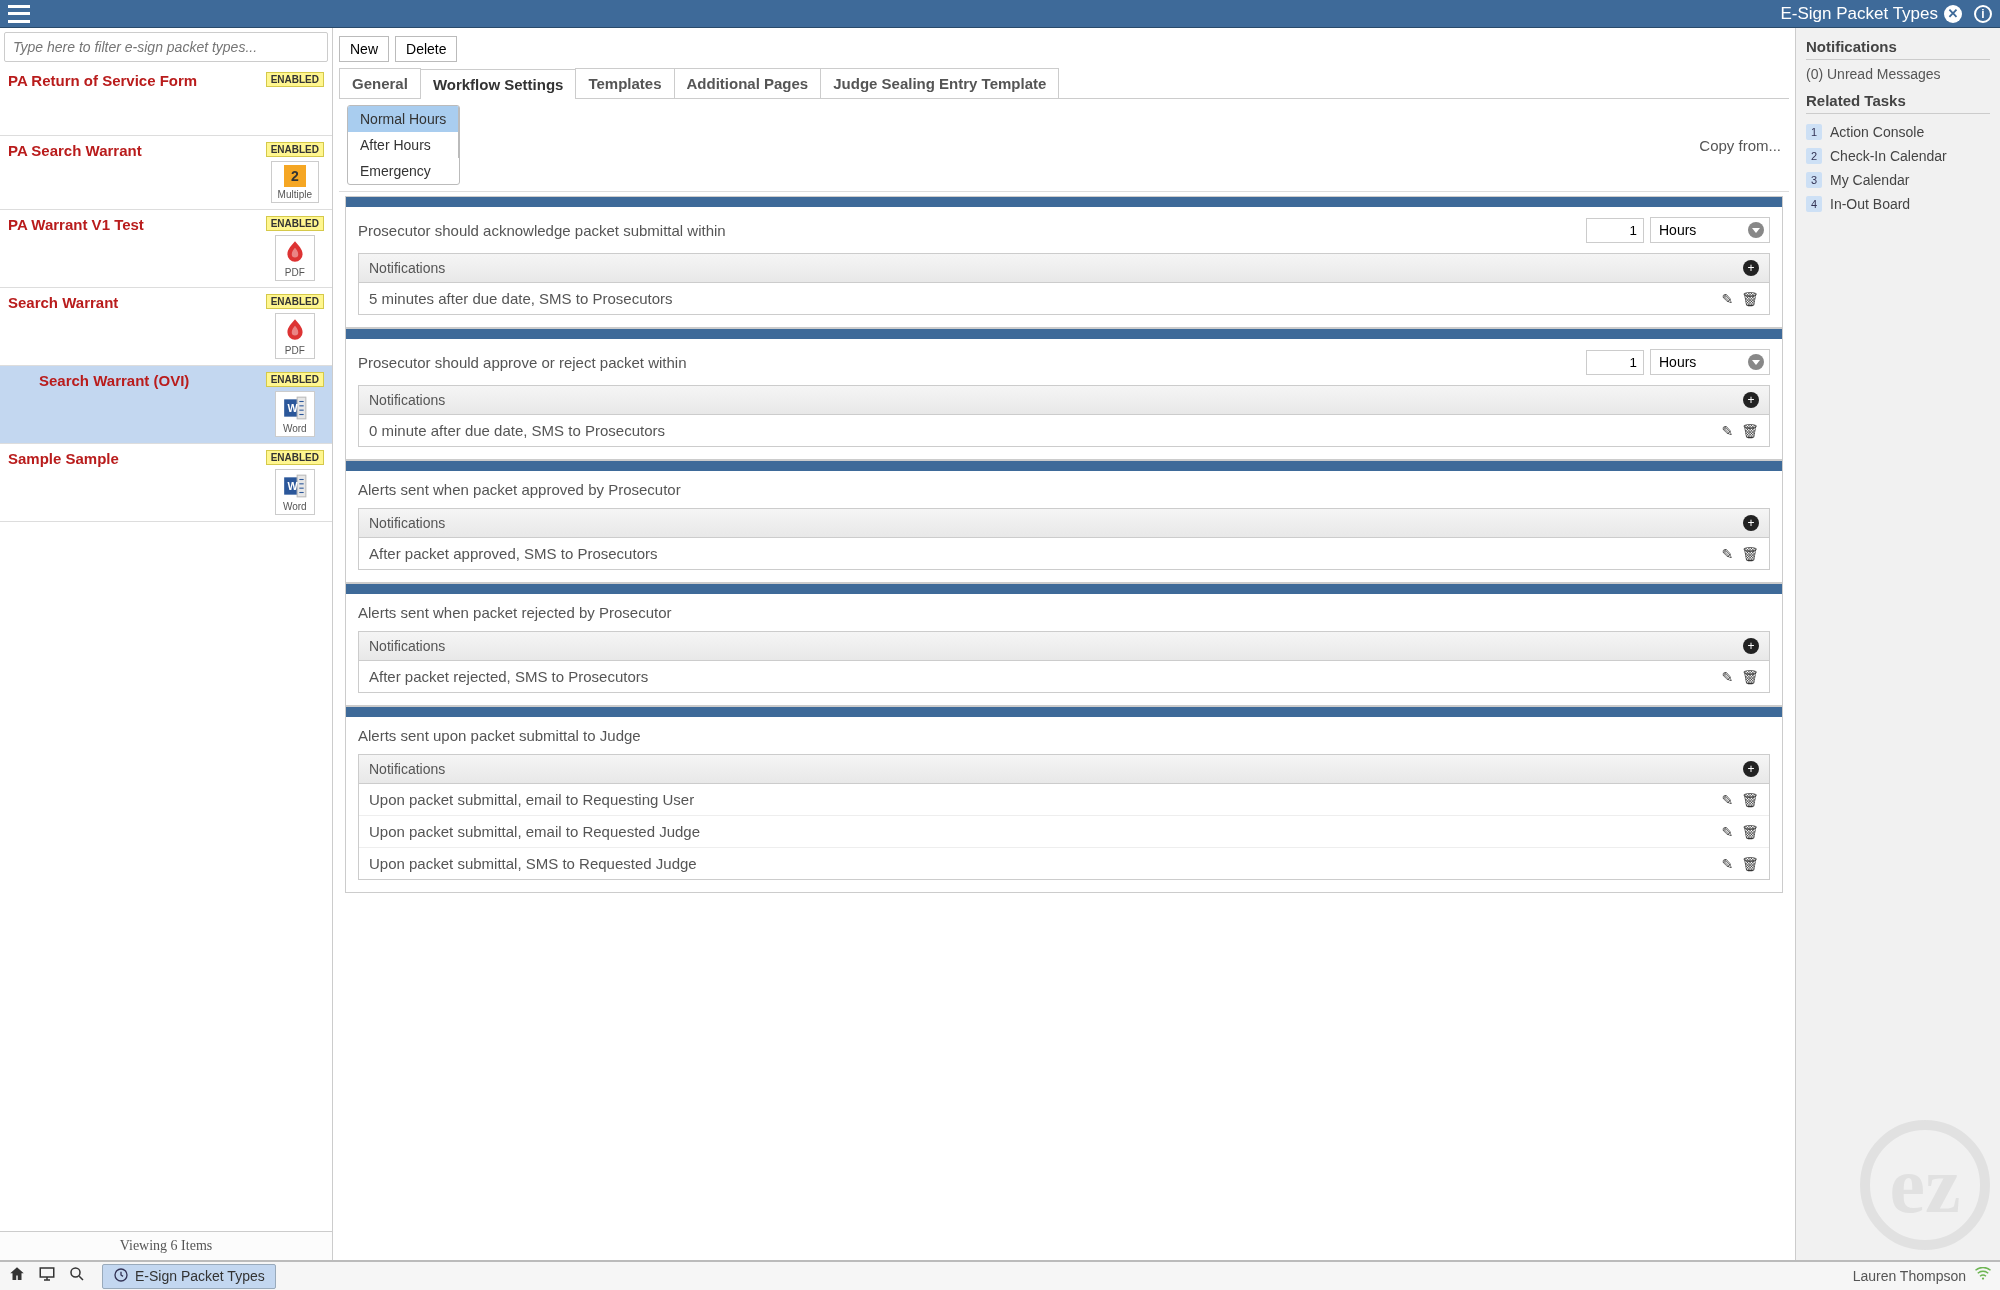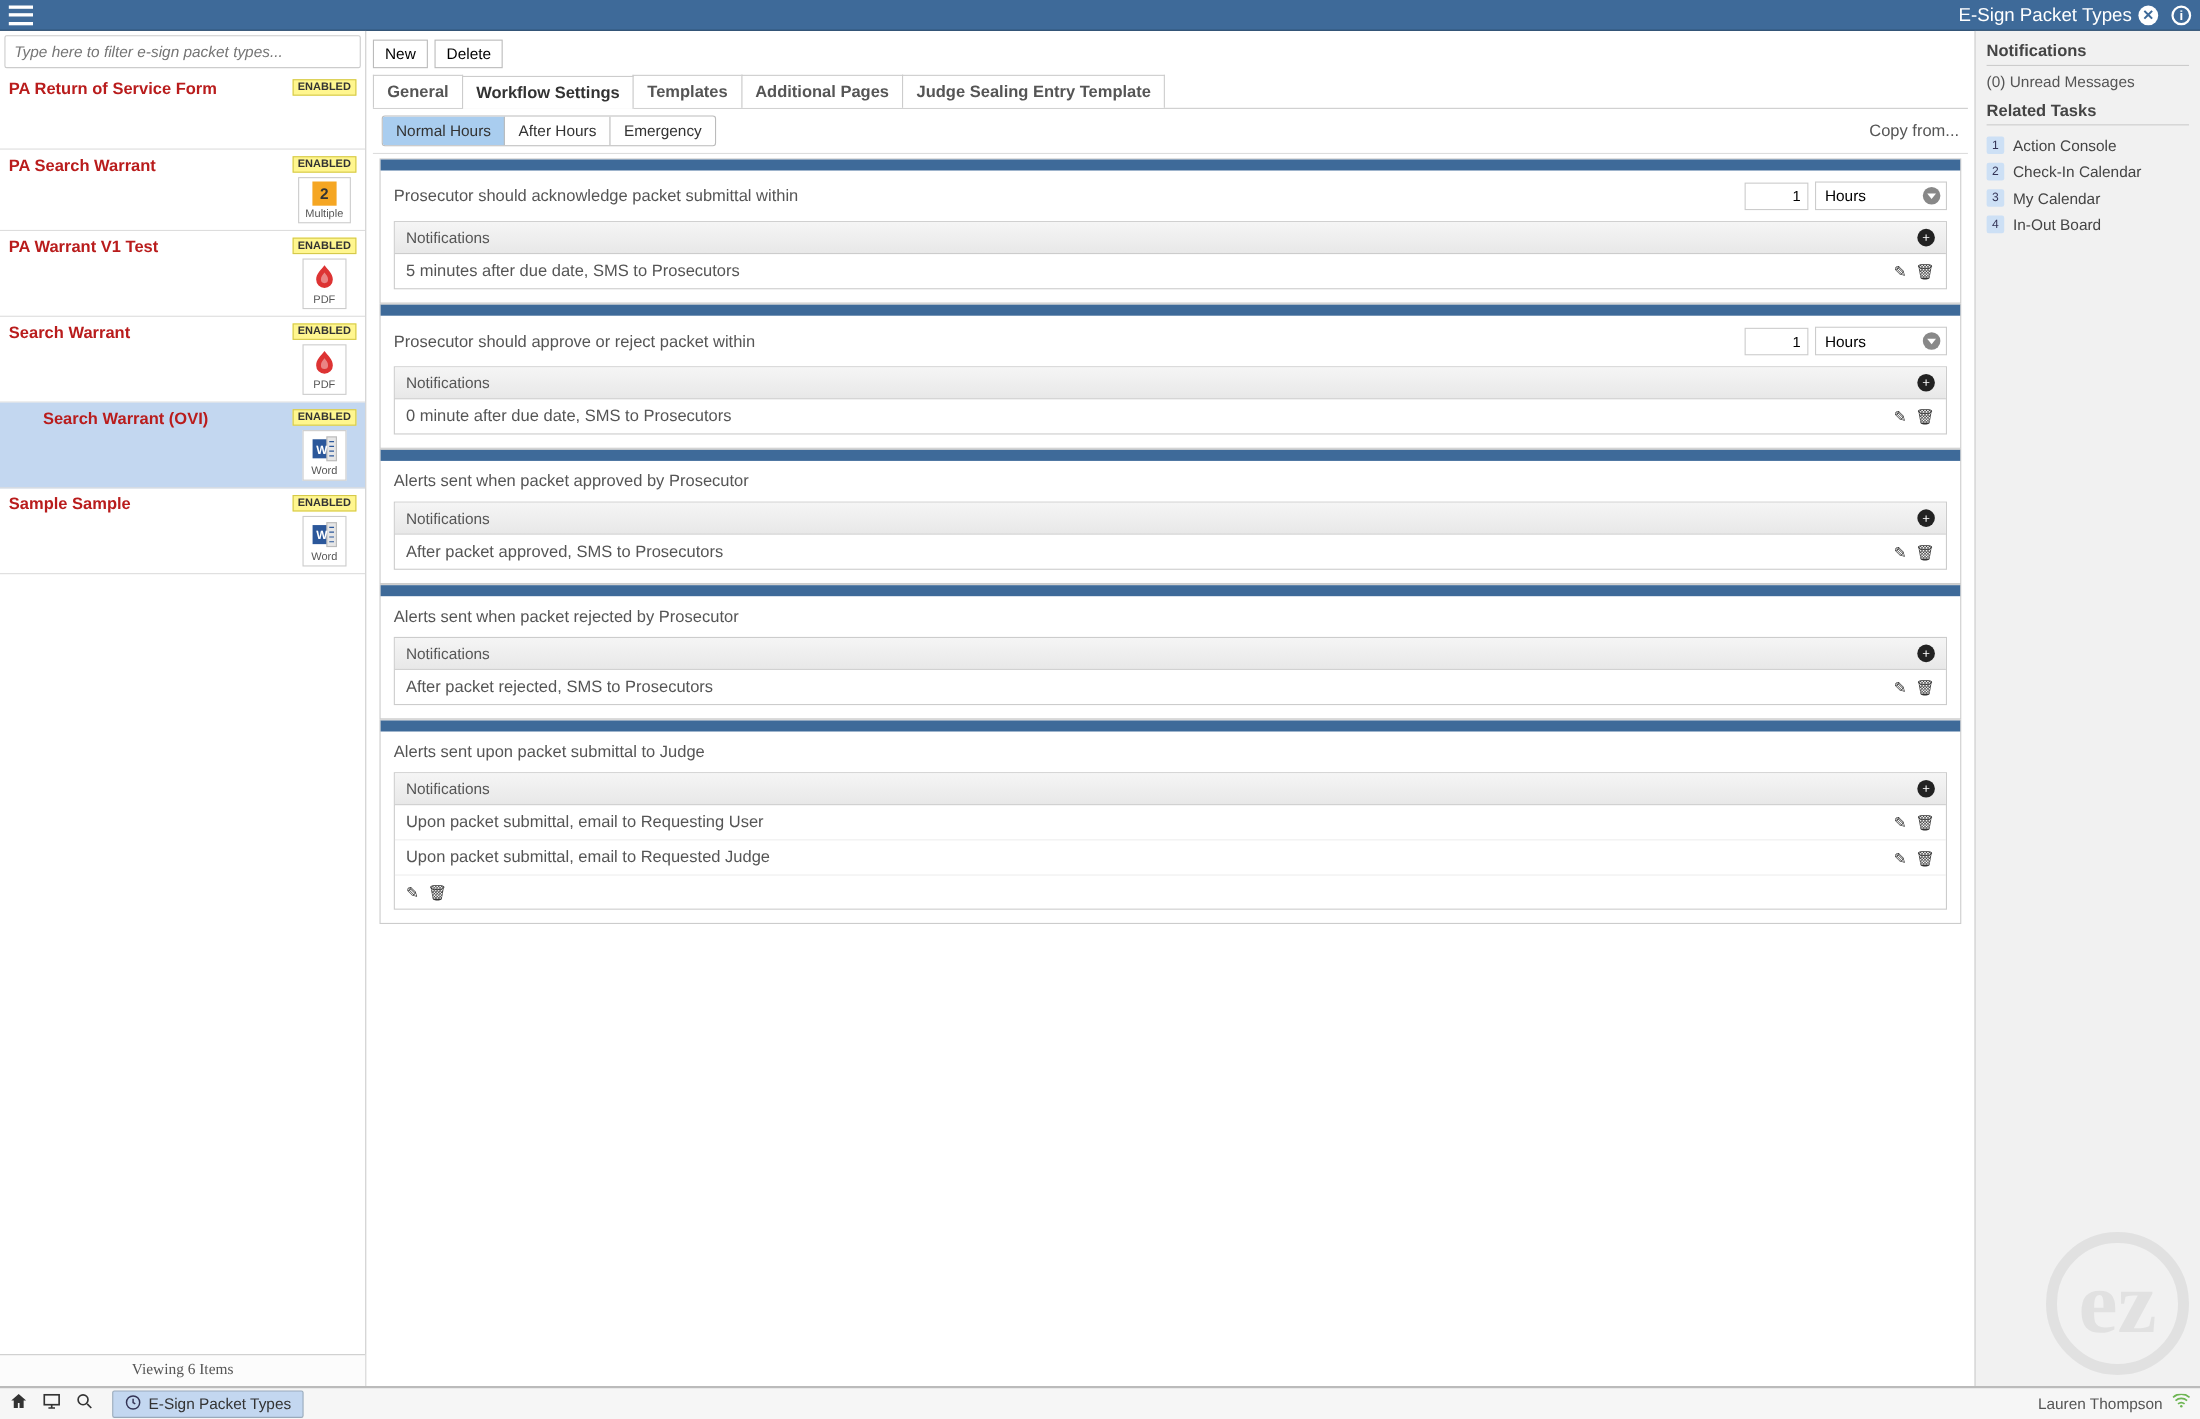--- a/index.html
+++ b/index.html
@@ -36,21 +36,21 @@
 .list-footer { border-top: 1px solid #ccc; padding: 6px; text-align: center; color: #555; font-size: 14px; background: #fcfcfc; font-family: Liberation Serif, serif; }
 
 
 .center-panel { flex: 1; display: flex; flex-direction: column; overflow: hidden; padding: 4px 6px 0 6px; }
 .toolbar { display: flex; gap: 6px; padding: 4px 0; }
 .toolbar button { border: 1px solid #bbb; background: #fff; padding: 4px 10px; font-size: 14px; cursor: pointer; }
 .tabs { display: flex; border-bottom: 1px solid #ccc; margin-top: 2px; font-weight: bold; }
 .tab { border: 1px solid #ccc; border-bottom: none; padding: 6px 12px; margin-right: -1px; background: #fff; cursor: pointer; color: #555; font-size: 15px; }
 .tab.active { background: #fff; position: relative; top: 1px; color: #333; }
 .sub-row { display: flex; align-items: center; padding: 6px 8px; border-bottom: 1px solid #ddd; }
-.sub-tabs { display: flex; border: 1px solid #bbb; border-radius: 3px; overflow: hidden; }
+.sub-tabs { display: flex; border: 1px solid #bbb; border-radius: 3px; overflow: hidden; flex-direction: column; }
 .sub-tab { padding: 5px 12px; border-right: 1px solid #bbb; cursor: pointer; font-size: 14px; }
 .sub-tab:last-child { border-right: none; }
 .sub-tab.active { background: #a9cdef; }
 .copy-from { margin-left: auto; color: #555; cursor: pointer; font-size: 15px; }
 .workflow-body { flex: 1; overflow-y: auto; padding: 4px 6px; }
 
 .section { border: 1px solid #ccc; margin-bottom: 0; }
 .section .bar { height: 10px; background: #3e6a99; }
 .section .header-row { display: flex; align-items: center; padding: 10px 12px; }
 .section .header-row .label { flex: 1; color: #555; font-size: 15px; }
@@ -332,20 +332,21 @@
           </div>
         </div>
         <div class="notif-row">
           <div class="text">Upon packet submittal, email to Requested Judge</div>
           <div class="actions">
             <span>✎</span>
             <span>🗑</span>
           </div>
         </div>
         <div class="notif-row">
+          <div class="text">Upon packet submittal, SMS to Requested Judge</div>
           <div class="actions">
             <span>✎</span>
             <span>🗑</span>
           </div>
         </div>
     </div>
           </div>
         </div>
     </div>
 

